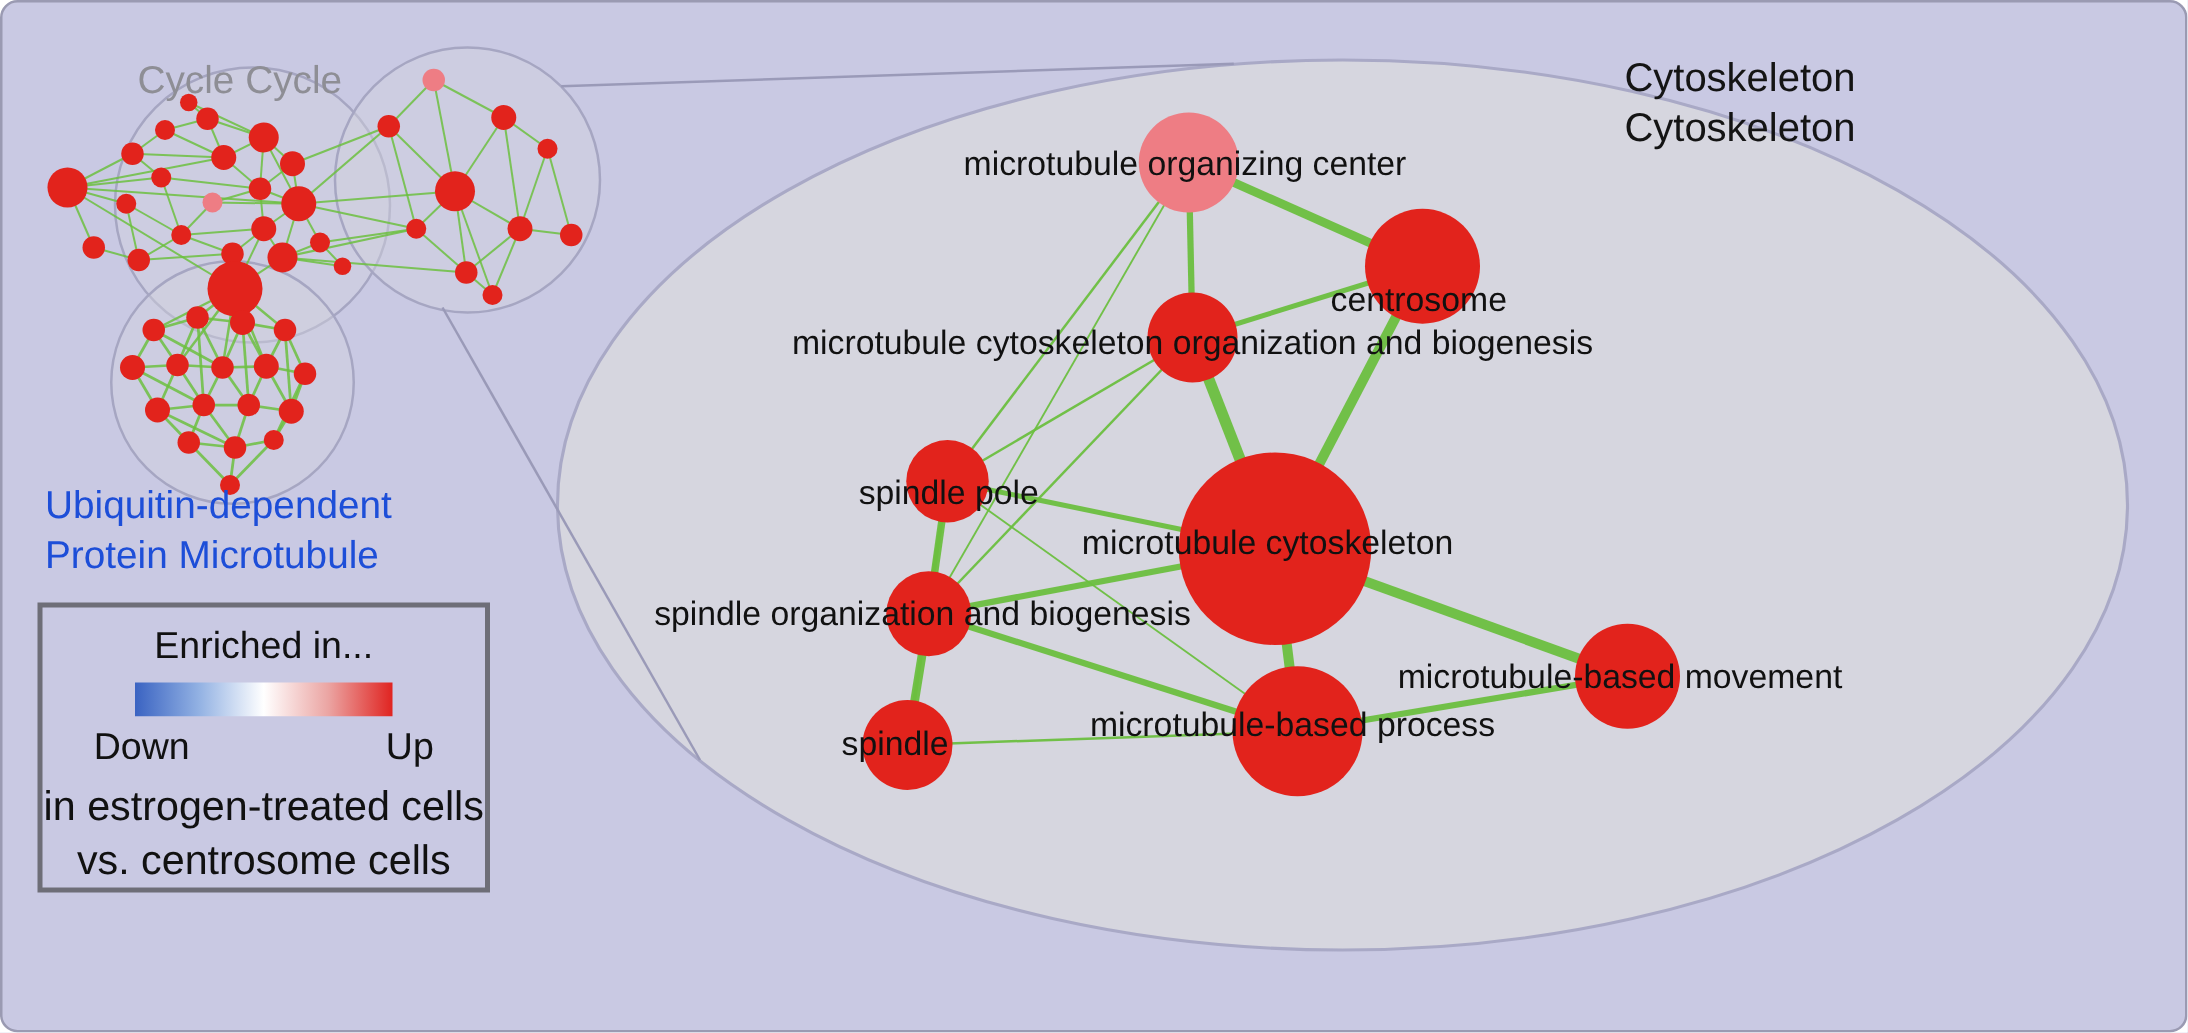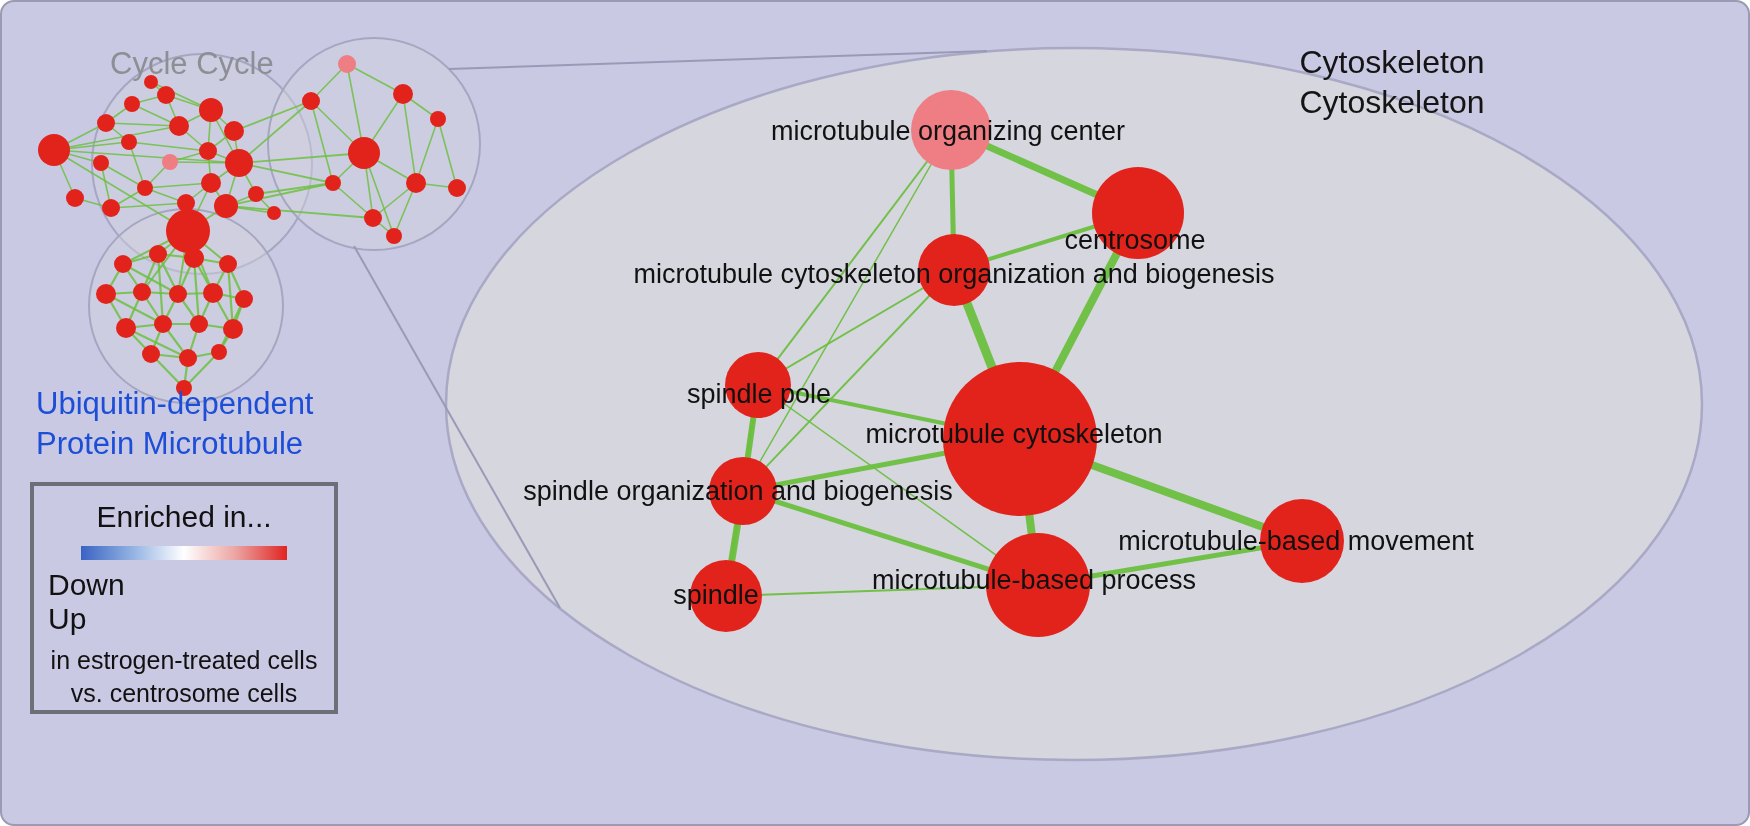--- a/index.html
+++ b/index.html
@@ -12,28 +12,28 @@
     overflow:hidden;
     font-family:"Liberation Sans", sans-serif;
     box-sizing:border-box;
   }
   svg#net{position:absolute;left:0;top:0;}
   .lbl{position:absolute;pointer-events:none;}
   .lbl-cellcycle{left:108px;top:44px;font-size:31px;color:#8e8e95;}
   .lbl-microtubule{left:1255px;top:40px;width:270px;text-align:center;font-size:32px;color:#141414;line-height:1.25;}
   .lbl-ubiquitin{left:34px;top:382px;font-size:31px;color:#1d4ed8;line-height:1.3;}
   .legend{
-    position:absolute;left:28px;top:480px;width:308px;height:232px;
+    position:absolute;left:28px;top:480px;width:362px;height:232px;
     border:4px solid #6e6e78;box-sizing:border-box;
     display:flex;flex-direction:column;align-items:center;
   }
   .legend-title{font-size:30px;color:#111;margin-top:14px;}
   .legend-bar{width:206px;height:47px;margin:12px auto 8px auto;}
-  .legend-du{width:272px;display:flex;justify-content:space-between;font-size:30px;color:#111;flex-direction:column;}
-  .legend-note{font-size:25px;color:#111;line-height:1.32;}
+  .legend-du{width:272px;display:flex;justify-content:space-between;font-size:30px;color:#111;}
+  .legend-note{font-size:33px;color:#111;line-height:1.32;}
   .legend-note.first{margin-top:8px;}
 </style>
 </head>
 <body>
 
 <div class="canvas">
   <svg id="net" width="1750" height="826">
       <ellipse cx="1072" cy="402" rx="628" ry="356" fill="#d6d6df" stroke="#a9a9c6" stroke-width="2.5"></ellipse>
       <circle cx="200" cy="162" r="110" fill="#d2d2de" fill-opacity="0.45" stroke="#a6a6c2" stroke-width="2"></circle>
       <circle cx="372" cy="142" r="106" fill="#d2d2de" fill-opacity="0.45" stroke="#a6a6c2" stroke-width="2"></circle>

